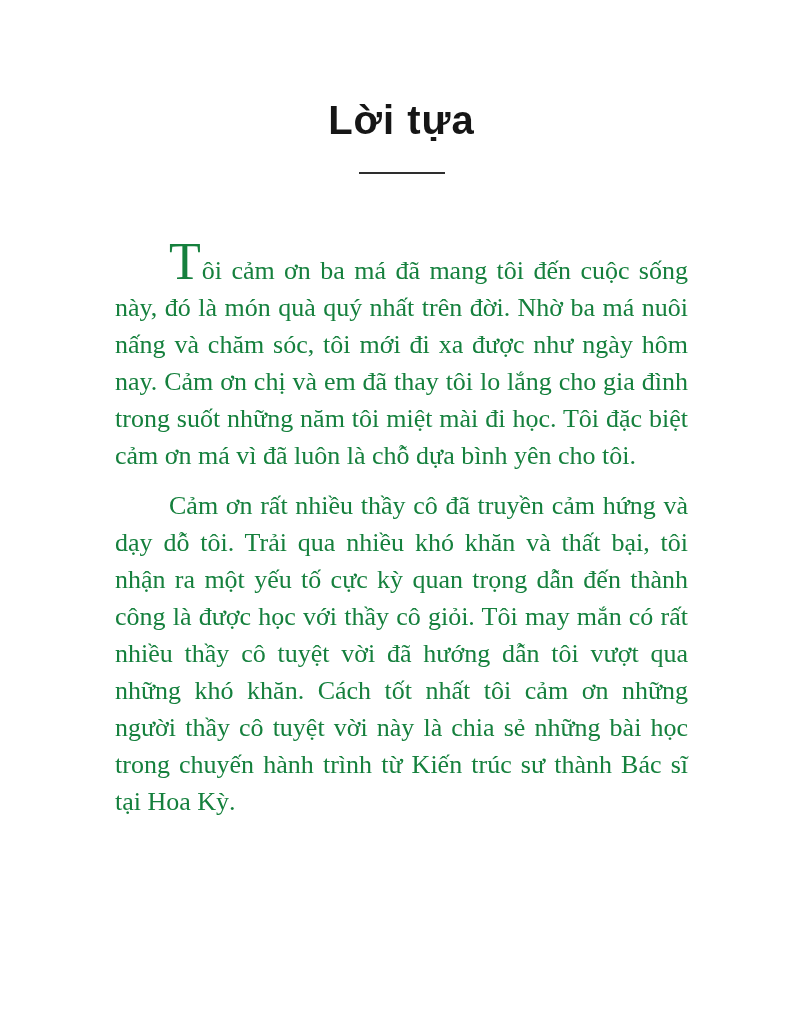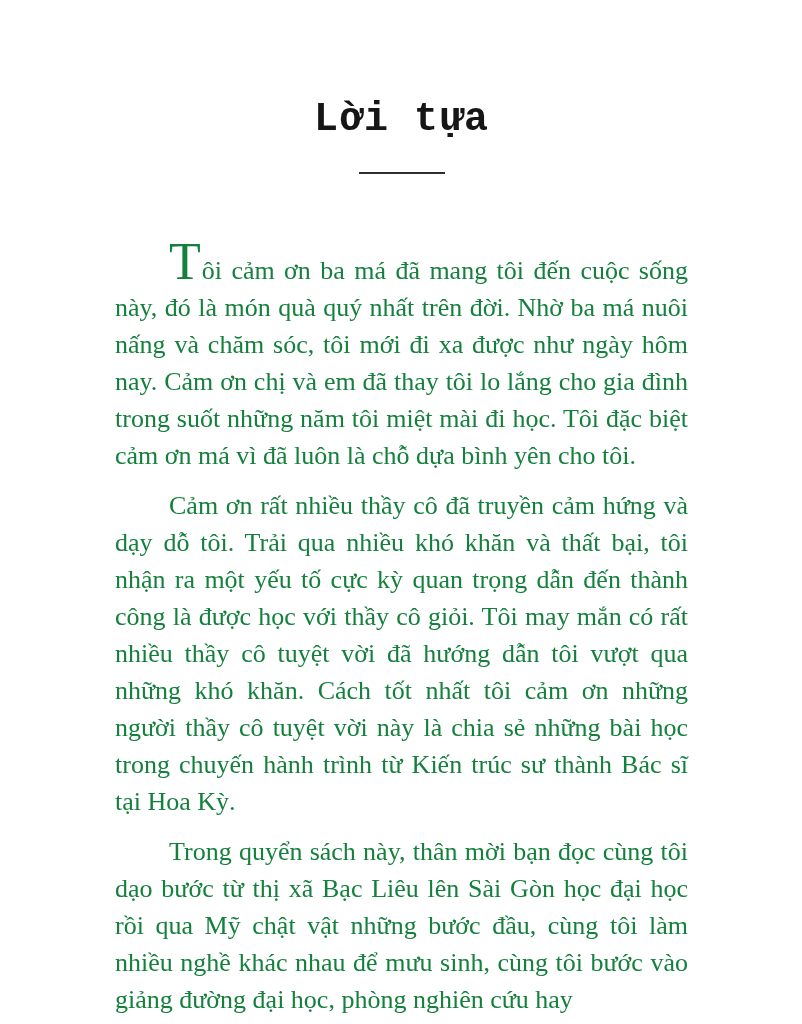--- a/index.html
+++ b/index.html
@@ -15,21 +15,21 @@
     color: #1e1e1e;
   }
   .page {
     box-sizing: border-box;
     width: 802px;
     height: 1024px;
     padding: 96px 114px 0 115px;
     background: #ffffff;
   }
   .chapter-title {
-    font-family: Liberation Mono, monospace;
+    font-family: Liberation Sans, sans-serif;
     font-weight: 700;
     font-size: 40px;
     line-height: 48px;
     letter-spacing: 1px;
     text-align: center;
     color: #161616;
     margin: 0;
   }
   .title-divider {
     width: 86px;
@@ -67,17 +67,16 @@
   <h1 class="chapter-title">Lời tựa</h1>
 
   <div class="title-divider"></div>
 
   <div class="body-text">
 
     <p class="para"><span class="dropcap">T</span><span>ôi cảm ơn ba má đã mang tôi đến cuộc sống này, đó là món quà quý nhất trên đời. Nhờ ba má nuôi nấng và chăm sóc, tôi mới đi xa được như ngày hôm nay. Cảm ơn chị và em đã thay tôi lo lắng cho gia đình trong suốt những năm tôi miệt mài đi học. Tôi đặc biệt cảm ơn má vì đã luôn là chỗ dựa bình yên cho tôi.</span></p>
 
     <p class="para">Cảm ơn rất nhiều thầy cô đã truyền cảm hứng và dạy dỗ tôi. Trải qua nhiều khó khăn và thất bại, tôi nhận ra một yếu tố cực kỳ quan trọng dẫn đến thành công là được học với thầy cô giỏi. Tôi may mắn có rất nhiều thầy cô tuyệt vời đã hướng dẫn tôi vượt qua những khó khăn. Cách tốt nhất tôi cảm ơn những người thầy cô tuyệt vời này là chia sẻ những bài học trong chuyến hành trình từ Kiến trúc sư thành Bác sĩ tại Hoa Kỳ.</p>
 
-    <p class="para">Trong quyển sách này, thân mời bạn đọc cùng tôi dạo bước từ thị xã Bạc Liêu lên Sài Gòn học đại học rồi qua Mỹ chật vật những bước đầu, cùng tôi làm nhiều nghề khác nhau để mưu sinh, cùng tôi bước vào giảng đường đại học, phòng nghiên cứu hay</p>
 
   </div>
 
 </div>
 
 </body></html>

